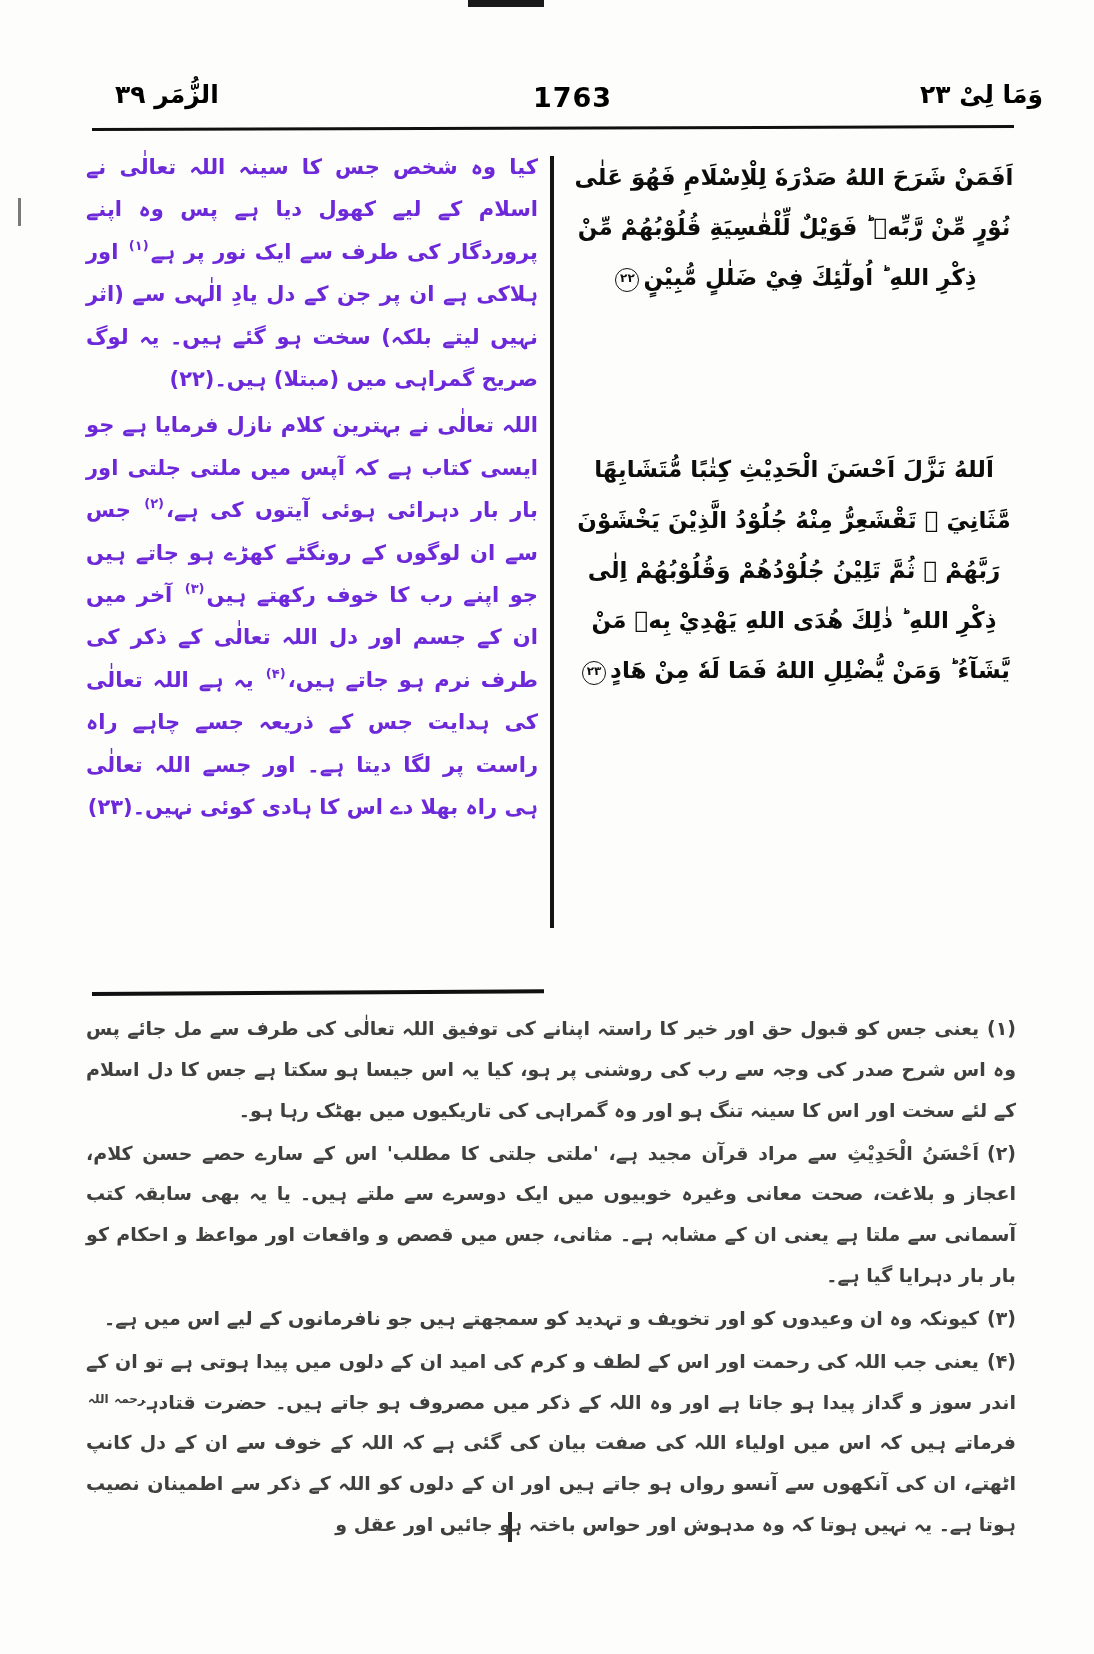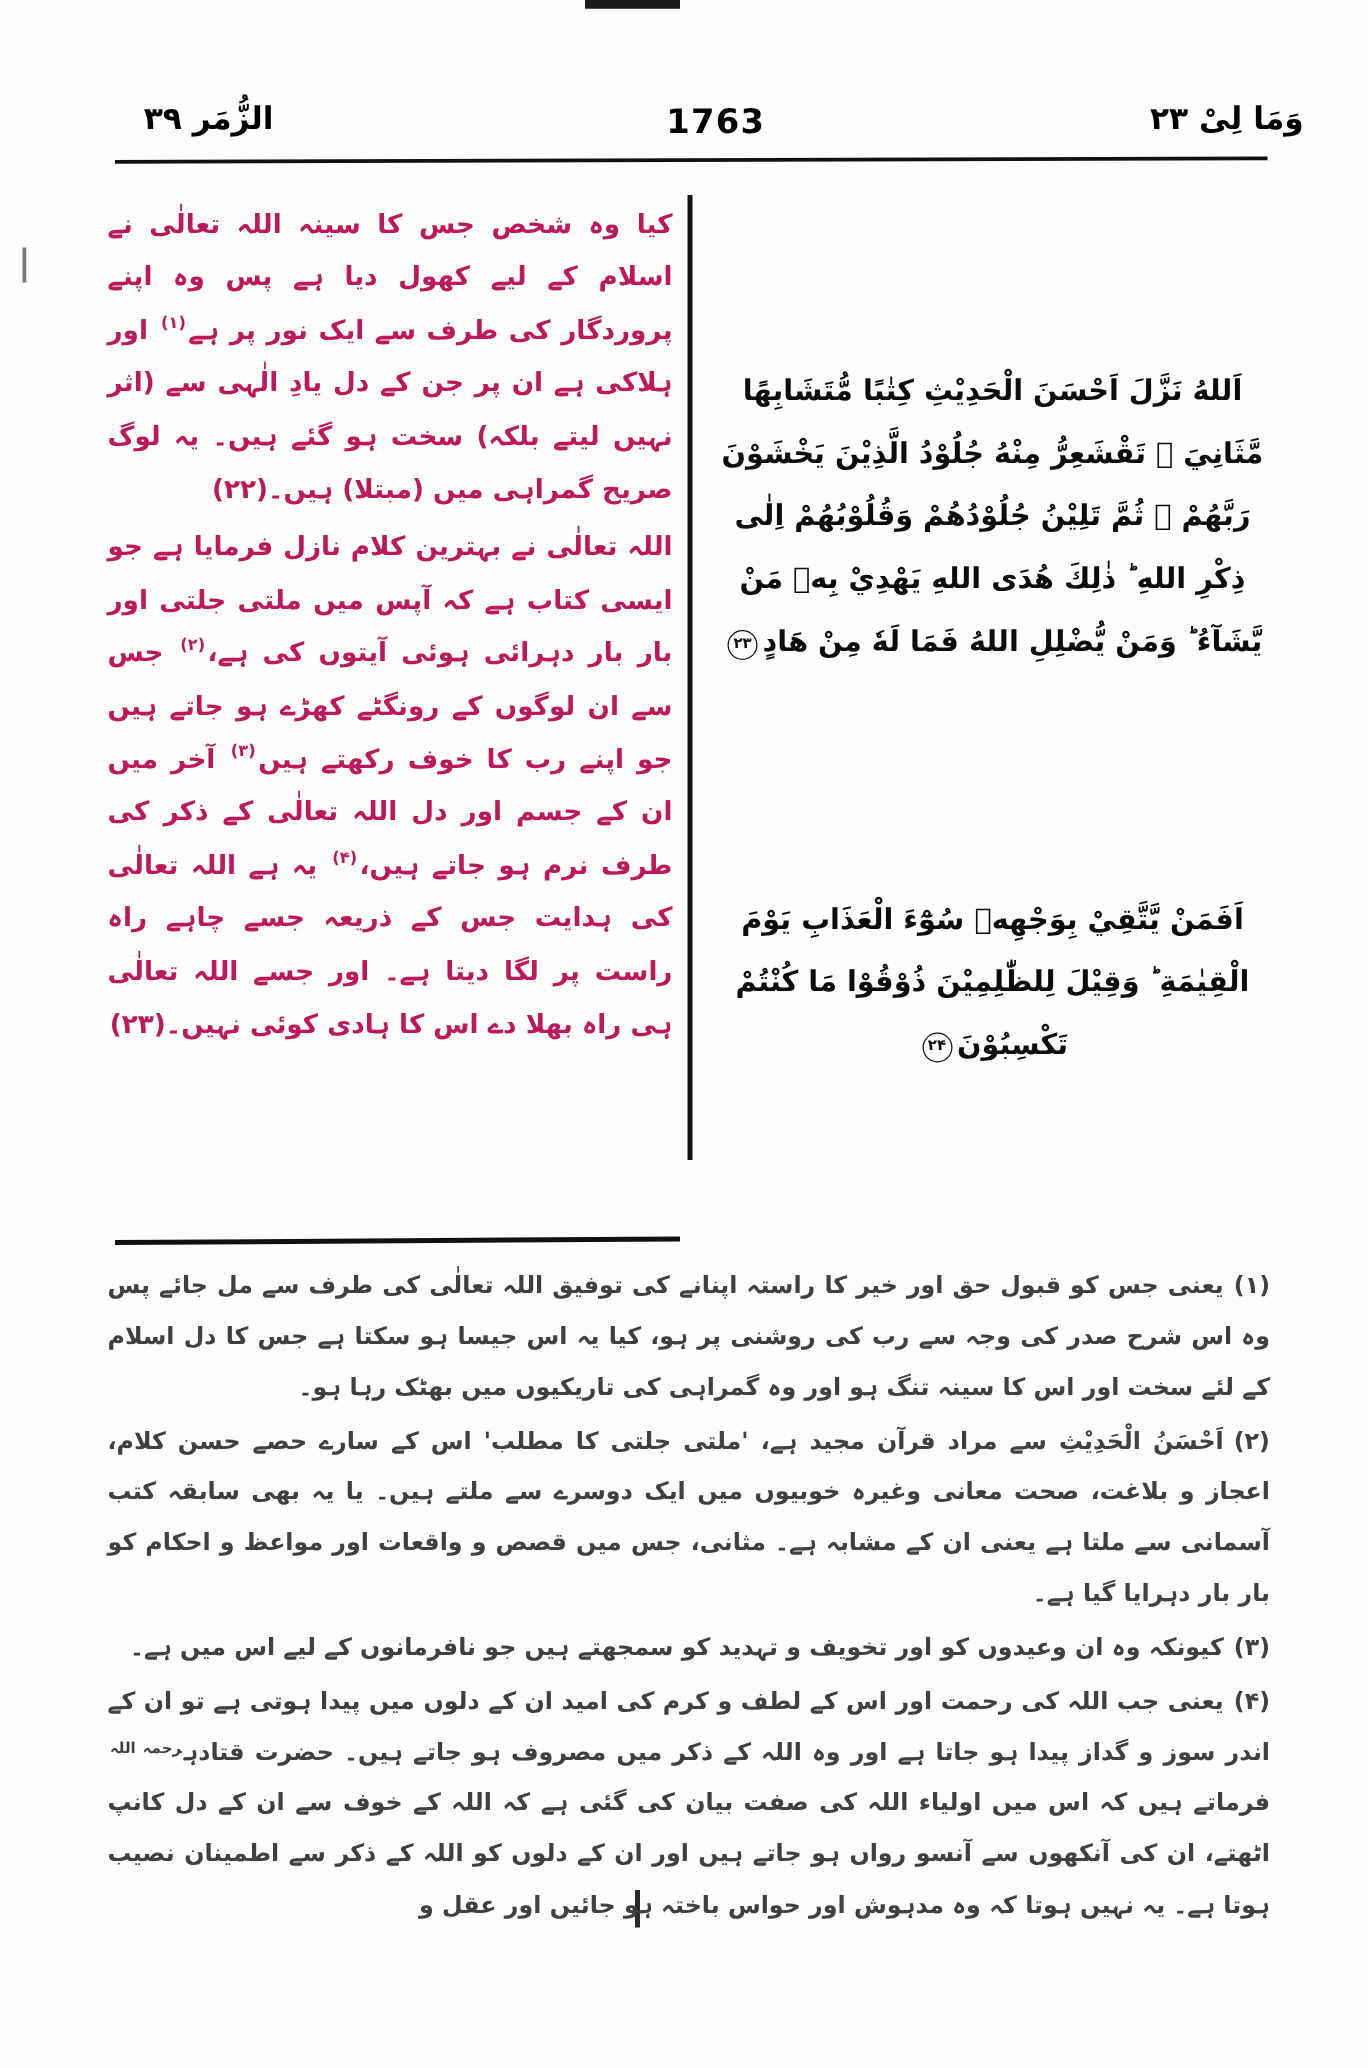--- a/index.html
+++ b/index.html
@@ -94,27 +94,27 @@
     left: 464px;
     top: 10px;
     width: 4px;
     height: 772px;
     background: #141414;
   }
 
   .col-urdu {
     position: absolute;
     left: 0px;
-    top: 12px;
+    top: 0px;
     width: 452px;
     direction: rtl;
     text-align: justify;
     font-size: 21px;
     line-height: 2.02;
-    color: #be185d;
+    color: #6d28d9;
     font-weight: 600;
   }
   .col-arabic {
     position: absolute;
     left: 486px;
     top: 0px;
     width: 444px;
     direction: rtl;
     text-align: center;
     color: #0d0d0d;
@@ -225,32 +225,32 @@
     <div class="col-urdu">
 
       <p class="urdu-para"><span>کیا وہ شخص جس کا سینہ اللہ تعالٰی نے اسلام کے لیے کھول دیا ہے پس وہ اپنے پروردگار کی طرف سے ایک نور پر ہے</span><span class="fn-ref">(۱)</span> <span>اور ہلاکی ہے ان پر جن کے دل یادِ الٰہی سے (اثر نہیں لیتے بلکہ) سخت ہو گئے ہیں۔ یہ لوگ صریح گمراہی میں (مبتلا) ہیں۔</span><span class="verse-tag">(۲۲)</span></p>
 
       <p class="urdu-para"><span>اللہ تعالٰی نے بہترین کلام نازل فرمایا ہے جو ایسی کتاب ہے کہ آپس میں ملتی جلتی اور بار بار دہرائی ہوئی آیتوں کی ہے،</span><span class="fn-ref">(۲)</span> <span>جس سے ان لوگوں کے رونگٹے کھڑے ہو جاتے ہیں جو اپنے رب کا خوف رکھتے ہیں</span><span class="fn-ref">(۳)</span> <span>آخر میں ان کے جسم اور دل اللہ تعالٰی کے ذکر کی طرف نرم ہو جاتے ہیں،</span><span class="fn-ref">(۴)</span> <span>یہ ہے اللہ تعالٰی کی ہدایت جس کے ذریعہ جسے چاہے راہ راست پر لگا دیتا ہے۔ اور جسے اللہ تعالٰی ہی راہ بھلا دے اس کا ہادی کوئی نہیں۔</span><span class="verse-tag">(۲۳)</span></p>
 
     </div>
 
     <div class="col-arabic">
 
+      <div class="ayah-block ayah-1">
+        <span>اَفَمَنْ شَرَحَ اللهُ صَدْرَهٗ لِلْاِسْلَامِ فَهُوَ عَلٰى نُوْرٍ مِّنْ رَّبِّهٖ ؕ فَوَيْلٌ</span>
+        <span>لِّلْقٰسِيَةِ قُلُوْبُهُمْ مِّنْ ذِكْرِ اللهِ ؕ اُولٰٓئِكَ فِيْ ضَلٰلٍ مُّبِيْنٍ</span><span class="ayah-num">۲۲</span>
+      </div>
 
       <div class="ayah-block ayah-2">
         <span>اَللهُ نَزَّلَ اَحْسَنَ الْحَدِيْثِ كِتٰبًا مُّتَشَابِهًا مَّثَانِيَ ۙ تَقْشَعِرُّ مِنْهُ</span>
         <span>جُلُوْدُ الَّذِيْنَ يَخْشَوْنَ رَبَّهُمْ ۚ ثُمَّ تَلِيْنُ جُلُوْدُهُمْ وَقُلُوْبُهُمْ</span>
         <span>اِلٰى ذِكْرِ اللهِ ؕ ذٰلِكَ هُدَى اللهِ يَهْدِيْ بِهٖ مَنْ يَّشَآءُ ؕ وَمَنْ</span>
         <span>يُّضْلِلِ اللهُ فَمَا لَهٗ مِنْ هَادٍ</span><span class="ayah-num">۲۳</span>
       </div>
 
-      <div class="ayah-block ayah-3">
-        <span>اَفَمَنْ يَّتَّقِيْ بِوَجْهِهٖ سُوْٓءَ الْعَذَابِ يَوْمَ الْقِيٰمَةِ ؕ وَقِيْلَ</span>
-        <span>لِلظّٰلِمِيْنَ ذُوْقُوْا مَا كُنْتُمْ تَكْسِبُوْنَ</span><span class="ayah-num">۲۴</span>
-      </div>
     </div>
   </div>
 
   <div class="fn-rule"></div>
 
   <div class="footnotes">
 
     <p class="fn"><span class="fn-marker">(۱)</span><span>یعنی جس کو قبول حق اور خیر کا راستہ اپنانے کی توفیق اللہ تعالٰی کی طرف سے مل جائے پس وہ اس شرح صدر کی وجہ سے رب کی روشنی پر ہو، کیا یہ اس جیسا ہو سکتا ہے جس کا دل اسلام کے لئے سخت اور اس کا سینہ تنگ ہو اور وہ گمراہی کی تاریکیوں میں بھٹک رہا ہو۔</span></p>
 
     <p class="fn"><span class="fn-marker">(۲)</span><span class="fn-ar">اَحْسَنُ الْحَدِیْثِ</span> <span>سے مراد قرآن مجید ہے، 'ملتی جلتی کا مطلب' اس کے سارے حصے حسن کلام، اعجاز و بلاغت، صحت معانی وغیرہ خوبیوں میں ایک دوسرے سے ملتے ہیں۔ یا یہ بھی سابقہ کتب آسمانی سے ملتا ہے یعنی ان کے مشابہ ہے۔ مثانی، جس میں قصص و واقعات اور مواعظ و احکام کو بار بار دہرایا گیا ہے۔</span></p>

